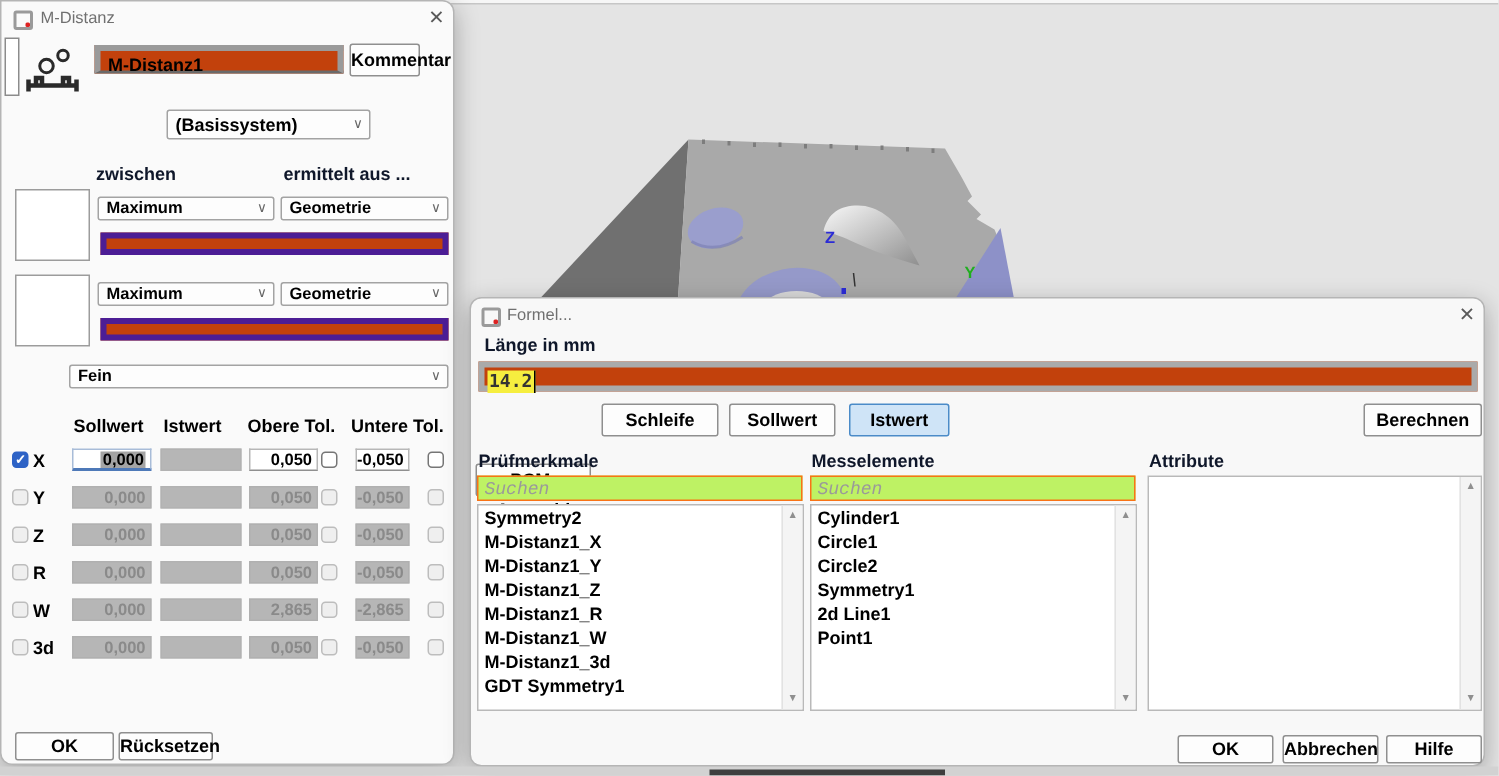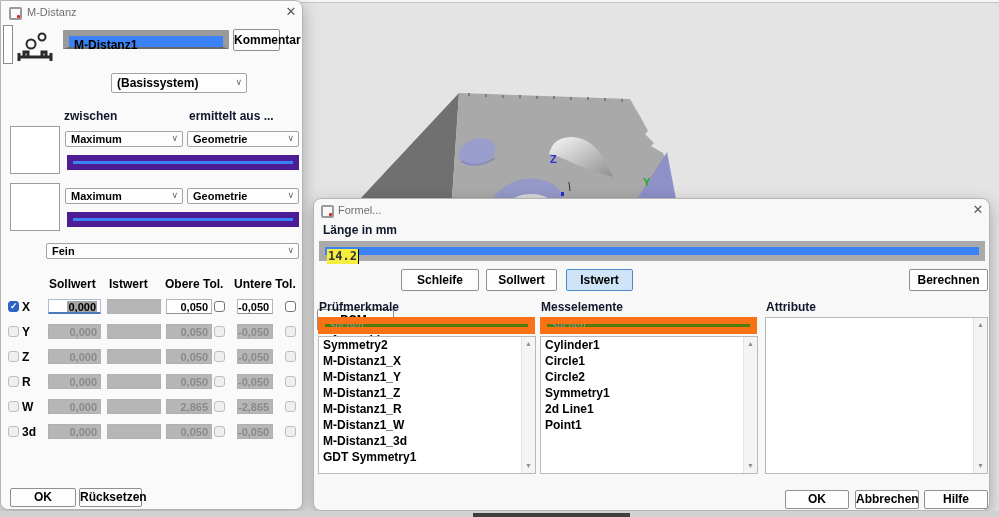--- a/index.html
+++ b/index.html
@@ -23,21 +23,21 @@
   .app-icon::after{content:"";position:absolute;right:0px;bottom:0px;width:3px;height:3px;background:#d22;border-radius:1px;}
   .title-text{position:absolute;left:26px;top:5px;font-size:11px;color:#707070;}
   .close-btn{position:absolute;top:3px;width:16px;height:16px;color:#5a5a5a;font-size:13px;line-height:16px;text-align:center;cursor:pointer;}
   .close-btn::after{content:"✕";}
   .btn{position:absolute;background:#fdfdfd;border:1px solid #8f8f8f;border-radius:2px;
        font-size:12px;font-weight:bold;color:#000;text-align:center;box-sizing:border-box;}
   .dd{position:absolute;background:#fdfdfd;border:1px solid #a3a3a3;border-radius:2px;box-sizing:border-box;
       font-size:11px;font-weight:bold;color:#000;padding:1px 14px 0 5px;overflow:hidden;white-space:nowrap;}
   .dd::after{content:"∨";position:absolute;right:4px;top:1px;color:#666;font-size:9px;font-weight:normal;}
   .lbl{position:absolute;font-size:12px;font-weight:bold;color:#0f172a;white-space:nowrap;}
-  .txtinput{position:absolute;background:#3b82f6;border:6px solid #4c1d95;box-sizing:border-box;}
+  .txtinput{position:absolute;background:#c2410c;border:4px solid #4c1d95;box-sizing:border-box;}
   
   .mdist{left:0;top:0;width:303px;height:510px;border-radius:0 8px 8px 8px;z-index:30;}
   .mdist .close-btn{left:282px;}
   .side-strip{position:absolute;left:2px;top:24px;width:10px;height:39px;background:#fff;border:1px solid #8c8c8c;box-sizing:border-box;}
   .feature-icon{position:absolute;left:14px;top:27px;}
   .name-input{left:62px;top:29px;width:166px;height:19px;border-color:#9a9a9a;border-bottom:2px solid #6a6a6a;
               font-size:12px;font-weight:bold;padding:2px 0 0 5px;}
   .kommentar-btn{left:232px;top:28px;width:47px;height:22px;line-height:20px;}
   .basis-dd{left:110px;top:72px;width:136px;height:20px;font-size:12px;padding-top:2px;}
   .basis-dd::after{top:3px;}
@@ -72,22 +72,22 @@
   .laenge-lbl{left:9px;top:24px;}
   .formula-input{left:5px;top:42px;width:666px;height:20px;border-color:#aaa;
                  font-family:"DejaVu Sans Mono",monospace;font-size:12px;font-weight:bold;padding:2px 0 0 2px;}
   .hl{background:#f6ee3f;color:#333;border-right:1px solid #000;padding:0 1px 1px 1px;}
   .fbtn{top:70px;height:22px;line-height:20px;}
   .b-pcm{left:3px;width:77px;margin-top:40px;} .b-schleife{left:87px;width:78px;} .b-soll{left:172px;width:71px;}
   .b-ist{left:252px;width:67px;background:#cfe4f7;border:1px solid #4b8bc8;}
   .b-ber{left:595px;width:79px;}
   .col-lbl{top:101px;}
   .l-pruef{left:5px;} .l-mess{left:227px;} .l-attr{left:452px;}
-  .search{position:absolute;top:118px;height:17px;background:#4d7c0f;border:7px solid #f97316;box-sizing:border-box;
-          font-size:12px;padding:0 4px;width:217px;font-family:Liberation Serif, serif;}
+  .search{position:absolute;top:118px;height:17px;background:#bef264;border:1px solid #f97316;box-sizing:border-box;
+          font-size:12px;padding:0 4px;width:217px;font-family:Liberation Mono, monospace;}
   .search::placeholder{color:#9a9a9a;font-style:italic;}
   .s1{left:4px;} .s2{left:226px;}
   .list{position:absolute;background:#fff;border:1px solid #b9b9b9;box-sizing:border-box;overflow:hidden;}
   .list1{left:4px;top:137px;width:218px;height:138px;}
   .list2{left:226px;top:137px;width:218px;height:138px;}
   .list3{left:451px;top:118px;width:223px;height:157px;}
   .list-item{font-size:12px;font-weight:bold;line-height:16px;padding-left:4px;cursor:default;}
   .sbar{position:absolute;right:0;top:0;bottom:0;width:13px;background:#f4f4f4;border-left:1px solid #e2e2e2;}
   .sarr{position:absolute;left:0;width:13px;height:12px;color:#8f8f8f;font-size:7px;text-align:center;line-height:12px;}
   .sarr.up{top:1px;} .sarr.up::after{content:"▲";}

